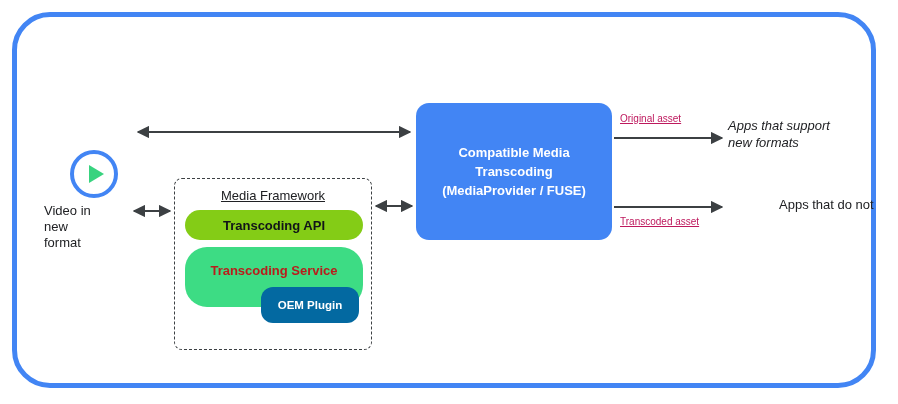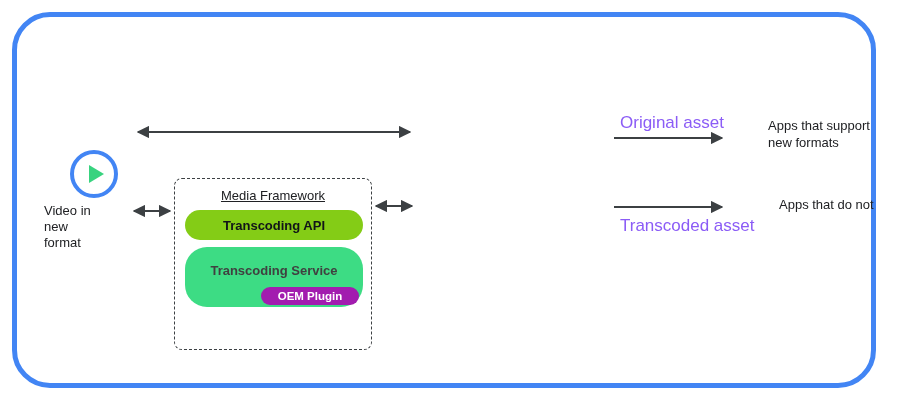--- a/index.html
+++ b/index.html
@@ -101,46 +101,46 @@
     background: #84cc16;
     color: #111418;
     font-weight: bold;
   }
   .pill-service {
     left: 10px;
     top: 68px;
     width: 178px;
     height: 60px;
     background: #3ddc84;
-    color: #404040;
+    color: #b91c1c;
     font-weight: bold;
     align-items: flex-start;
     padding-top: 16px;
   }
   .pill-hardware {
     left: 10px;
     top: 132px;
     width: 178px;
     height: 30px;
     background: #eaf0cf;
     color: #202124;
     font-weight: normal;
   }
   .oem-badge {
     position: absolute;
     left: 86px;
     top: 108px;
     width: 98px;
-    height: 18px;
+    height: 36px;
     box-sizing: border-box;
     display: flex;
     align-items: center;
     justify-content: center;
     border-radius: 12px;
-    background: #a21caf;
+    background: #0369a1;
     color: #ffffff;
     font-size: 11.5px;
     font-weight: bold;
   }
 
   
   .cmt-box {
     position: absolute;
     left: 416px;
     top: 103px;
@@ -158,35 +158,36 @@
     text-align: center;
     color: #ffffff;
     font-size: 13px;
     font-weight: bold;
     line-height: 19px;
   }
 
   
   .asset-label {
     position: absolute;
-    color: #8b5cf6;
-    font-size: 17px;
+    color: #be185d;
+    font-size: 10px;
     white-space: nowrap;
+    text-decoration: underline;
   }
   .asset-original { left: 620px; top: 113px; }
   .asset-transcoded { left: 620px; top: 216px; }
 
   .apps-label {
     position: absolute;
     color: #202124;
     font-size: 13px;
     line-height: 17px;
     white-space: nowrap;
   }
-  .apps-support { left: 768px; top: 117px; }
+  .apps-support { left: 728px; top: 117px; font-style: italic; }
   .apps-nosupport { left: 736px; top: 196px; margin-left: 43px; }
 
   
   .arrow-layer {
     position: absolute;
     left: 0;
     top: 0;
     width: 898px;
     height: 404px;
     pointer-events: none;
@@ -249,20 +250,27 @@
     <div class="pill pill-service">
       <span>Transcoding Service</span>
     </div>
 
     <div class="oem-badge">
       <span>OEM Plugin</span>
     </div>
 
   </div>
 
+  <div class="cmt-box">
+    <div class="cmt-text">
+      <div>Compatible Media</div>
+      <div>Transcoding</div>
+      <div>(MediaProvider / FUSE)</div>
+    </div>
+  </div>
 
   <div class="asset-label asset-original">Original asset</div>
   <div class="asset-label asset-transcoded">Transcoded asset</div>
 
   <div class="apps-label apps-support">
     <div>Apps that support</div>
     <div>new formats</div>
   </div>
 
   <div class="apps-label apps-nosupport">

